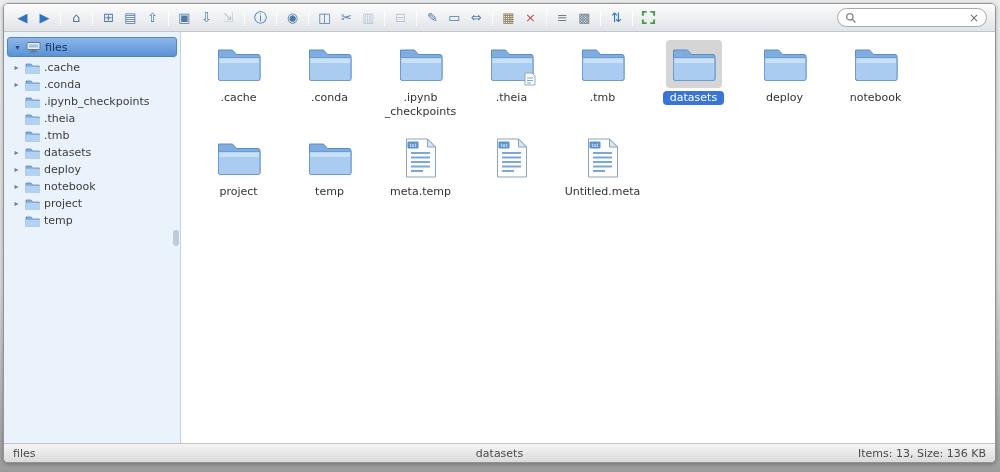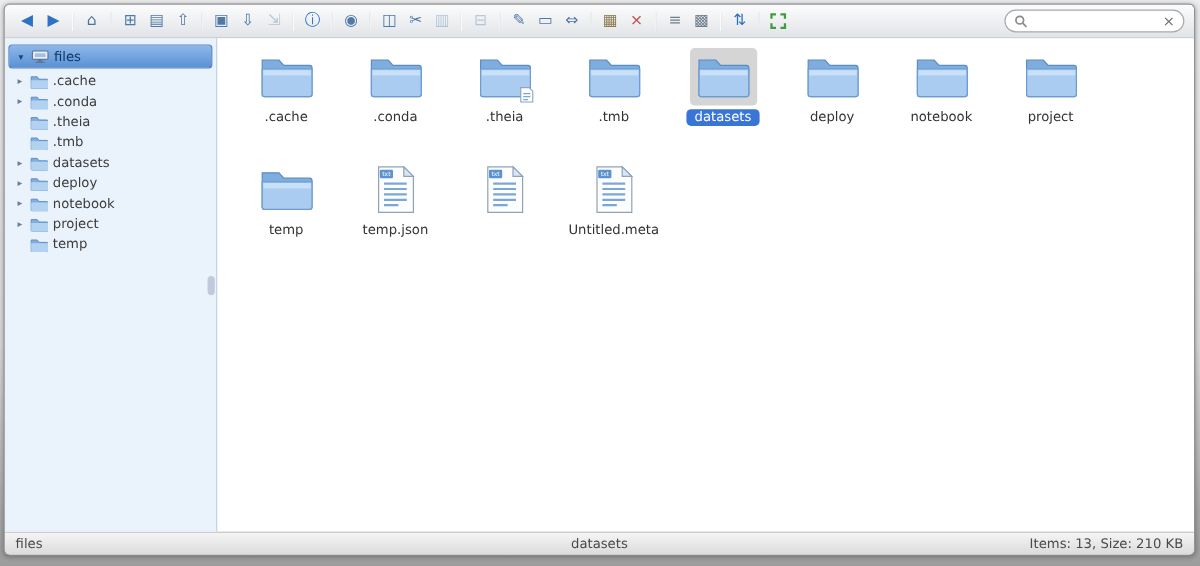--- a/index.html
+++ b/index.html
@@ -246,20 +246,30 @@
             <span>.conda</span>
           </div>
           <div class="tree-item">
             <span class="arrow hidden">▸</span>
             <span class="ticon">
               <svg width="15" height="12" viewBox="0 0 15 12">
                 <path d="M1 2 h5 l1.5 2 h6.5 a1 1 0 0 1 1 1 v6 a1 1 0 0 1 -1 1 h-12 a1 1 0 0 1 -1 -1 Z" fill="#82aede" stroke="#5a8cc6" stroke-width="0.8"></path>
                 <path d="M1 4.8 h14 v6.2 a1 1 0 0 1 -1 1 h-12 a1 1 0 0 1 -1 -1 Z" fill="#b3d2f1"></path>
               </svg>
             </span>
+            <span>.ipynb_checkpoints</span>
+          </div>
+          <div class="tree-item">
+            <span class="arrow hidden">▸</span>
+            <span class="ticon">
+              <svg width="15" height="12" viewBox="0 0 15 12">
+                <path d="M1 2 h5 l1.5 2 h6.5 a1 1 0 0 1 1 1 v6 a1 1 0 0 1 -1 1 h-12 a1 1 0 0 1 -1 -1 Z" fill="#82aede" stroke="#5a8cc6" stroke-width="0.8"></path>
+                <path d="M1 4.8 h14 v6.2 a1 1 0 0 1 -1 1 h-12 a1 1 0 0 1 -1 -1 Z" fill="#b3d2f1"></path>
+              </svg>
+            </span>
             <span>.theia</span>
           </div>
           <div class="tree-item">
             <span class="arrow hidden">▸</span>
             <span class="ticon">
               <svg width="15" height="12" viewBox="0 0 15 12">
                 <path d="M1 2 h5 l1.5 2 h6.5 a1 1 0 0 1 1 1 v6 a1 1 0 0 1 -1 1 h-12 a1 1 0 0 1 -1 -1 Z" fill="#82aede" stroke="#5a8cc6" stroke-width="0.8"></path>
                 <path d="M1 4.8 h14 v6.2 a1 1 0 0 1 -1 1 h-12 a1 1 0 0 1 -1 -1 Z" fill="#b3d2f1"></path>
               </svg>
             </span>
@@ -333,20 +343,31 @@
           </div>
           <div class="file-item">
             <div class="icon-wrap">
               <svg width="46" height="38" viewBox="0 0 46 38">
                 <path d="M2.5 5 h14 l4 4.5 h21.5 a2 2 0 0 1 2 2 v22 a2 2 0 0 1 -2 2 h-37.5 a2 2 0 0 1 -2 -2 Z" fill="#7fadde" stroke="#5a8cc6" stroke-width="1"></path>
                 <path d="M2.5 12.5 h41.5 v21 a2 2 0 0 1 -2 2 h-37.5 a2 2 0 0 1 -2 -2 Z" fill="#a9ccf0" stroke="#6d9bd2" stroke-width="1"></path>
                 <path d="M3.5 13.5 h39.5 v4.5 h-39.5 Z" fill="#c8e0f8"></path>
               </svg>
             </div>
             <div class="flabel">.conda</div>
+          </div>
+          <div class="file-item">
+            <div class="icon-wrap">
+              <svg width="46" height="38" viewBox="0 0 46 38">
+                <path d="M2.5 5 h14 l4 4.5 h21.5 a2 2 0 0 1 2 2 v22 a2 2 0 0 1 -2 2 h-37.5 a2 2 0 0 1 -2 -2 Z" fill="#7fadde" stroke="#5a8cc6" stroke-width="1"></path>
+                <path d="M2.5 12.5 h41.5 v21 a2 2 0 0 1 -2 2 h-37.5 a2 2 0 0 1 -2 -2 Z" fill="#a9ccf0" stroke="#6d9bd2" stroke-width="1"></path>
+                <path d="M3.5 13.5 h39.5 v4.5 h-39.5 Z" fill="#c8e0f8"></path>
+              </svg>
+            </div>
+            <div class="flabel">.ipynb
+_checkpoints</div>
           </div>
           <div class="file-item">
             <div class="icon-wrap">
               <svg width="46" height="38" viewBox="0 0 46 38">
                 <path d="M2.5 5 h14 l4 4.5 h21.5 a2 2 0 0 1 2 2 v22 a2 2 0 0 1 -2 2 h-37.5 a2 2 0 0 1 -2 -2 Z" fill="#7fadde" stroke="#5a8cc6" stroke-width="1"></path>
                 <path d="M2.5 12.5 h41.5 v21 a2 2 0 0 1 -2 2 h-37.5 a2 2 0 0 1 -2 -2 Z" fill="#a9ccf0" stroke="#6d9bd2" stroke-width="1"></path>
                 <path d="M3.5 13.5 h39.5 v4.5 h-39.5 Z" fill="#c8e0f8"></path>
               </svg>
               <span class="badge">
                 <svg width="12" height="14" viewBox="0 0 12 14">
@@ -430,21 +451,21 @@
                   <path d="M7 15 h19"></path>
                   <path d="M7 19.5 h19"></path>
                   <path d="M7 24 h19"></path>
                   <path d="M7 28.5 h19"></path>
                   <path d="M7 33 h12"></path>
                 </g>
                 <rect x="3.5" y="3.5" width="11" height="7" rx="1" fill="#5b93d2"></rect>
                 <text x="9" y="9" font-size="5" fill="#ffffff" text-anchor="middle" font-family="DejaVu Sans, sans-serif">txt</text>
               </svg>
             </div>
-            <div class="flabel">temp.json</div>
+            <div class="flabel">meta.temp</div>
           </div>
           <div class="file-item">
             <div class="icon-wrap">
               <svg width="33" height="40" viewBox="0 0 33 40">
                 <path d="M2.5 1 h21 l8 8 v30 h-29 Z" fill="#fdfdfd" stroke="#8ca3ba" stroke-width="1"></path>
                 <path d="M23.5 1 l8 8 h-8 Z" fill="#d7e5f4" stroke="#8ca3ba" stroke-width="1"></path>
                 <g stroke="#7aa7d8" stroke-width="1.8">
                   <path d="M7 15 h19"></path>
                   <path d="M7 19.5 h19"></path>
                   <path d="M7 24 h19"></path>
@@ -475,16 +496,16 @@
             <div class="flabel">Untitled.meta</div>
           </div>
         </div>
     </div>
 
   </div>
 
   <div class="statusbar">
     <span class="left">files</span>
     <span class="mid">datasets</span>
-    <span class="right">Items: 13, Size: 210 KB</span>
+    <span class="right">Items: 13, Size: 136 KB</span>
   </div>
 
 </div>
 
 </body></html>

